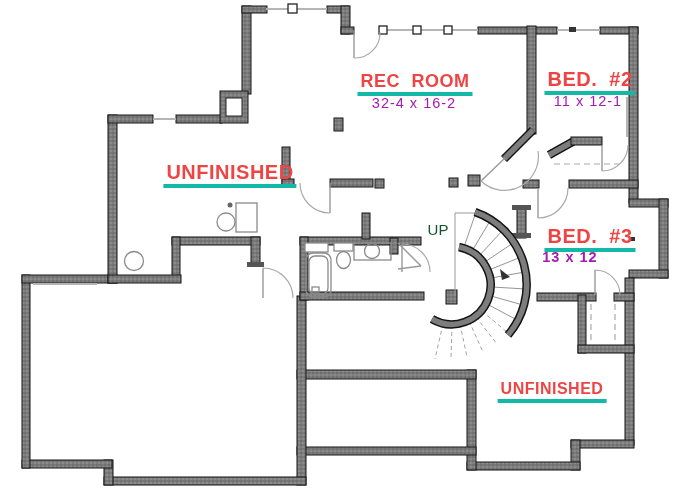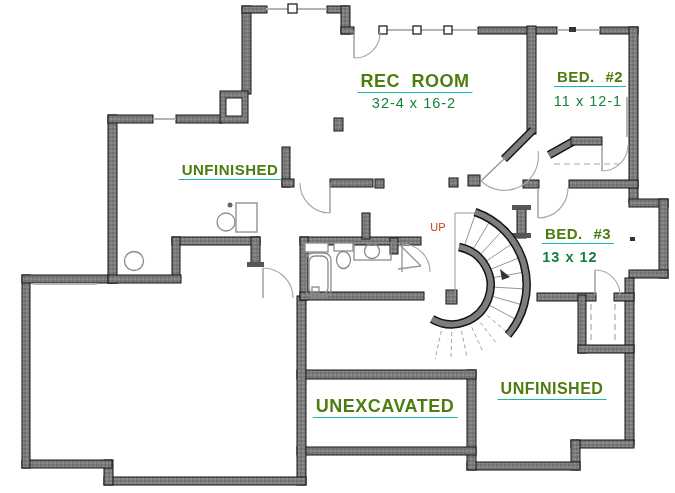--- a/index.html
+++ b/index.html
@@ -13,27 +13,27 @@
   .door{stroke:#aaa;stroke-width:1.2;fill:none;}
   .leaf{stroke:#999;stroke-width:1.4;fill:none;}
   .fix{stroke:#8a8a8a;stroke-width:1.3;fill:#fff;}
   .fixl{stroke:#8a8a8a;stroke-width:1.3;fill:none;}
   .winsq{fill:#fff;stroke:#222;stroke-width:1.3;}
   .post{fill:url(#stip);stroke:#141414;stroke-width:1;}
   .dash{stroke:#aaa;stroke-width:1.2;fill:none;stroke-dasharray:6 4;}
   .tread{stroke:#888;stroke-width:0.9;}
   .treadd{stroke:#9a9a9a;stroke-width:0.9;stroke-dasharray:4 3;}
   .winline{stroke:#b5b5b5;stroke-width:2;}
-  .lbl{position:absolute;transform:translateX(-50%);white-space:nowrap;color:#4d7c0f;
+  .lbl{position:absolute;transform:translateX(-50%);white-space:nowrap;color:#ef4444;
        font-weight:bold;letter-spacing:0.5px;word-spacing:6px;line-height:1;
-       border-bottom:1px solid #14b8a6;padding:0 3px 2px 3px;}
-  .dim{position:absolute;transform:translateX(-50%);white-space:nowrap;color:#15803d;
+       border-bottom:4px solid #14b8a6;padding:0 3px 2px 3px;}
+  .dim{position:absolute;transform:translateX(-50%);white-space:nowrap;color:#a21caf;
        font-weight:normal;letter-spacing:1px;line-height:1;}
-  .up{position:absolute;transform:translateX(-50%);color:#c2410c;font-size:11px;line-height:1;}
-  .f18{font-size:18px;} .f17{font-size:15px;} .f16{font-size:16px;}
+  .up{position:absolute;transform:translateX(-50%);color:#14532d;font-size:15px;line-height:1;}
+  .f18{font-size:18px;} .f17{font-size:20px;} .f16{font-size:16px;}
   .d14{font-size:14.5px;}
 </style>
 </head>
 <body>
 
 <div id="plan">
 <svg width="675" height="493" viewBox="0 0 675 493">
   <defs>
     <pattern id="stip" width="4" height="4" patternUnits="userSpaceOnUse">
       <rect width="4" height="4" fill="#7d7d7d"></rect>
@@ -208,22 +208,21 @@
 </svg>
 
 <div class="lbl f18" style="left:415px;top:72px;">REC ROOM</div>
 <div class="dim d14" style="left:414px;top:96px;">32-4 x 16-2</div>
 
 <div class="lbl f17" style="left:590px;top:69px;">BED. #2</div>
 <div class="dim d14" style="left:588px;top:94px;">11 x 12-1</div>
 
 <div class="lbl f17" style="left:230px;top:162px;">UNFINISHED</div>
 
-<div class="lbl f17" style="left:578px;top:226px;">BED. #3</div>
+<div class="lbl f17" style="left:590px;top:226px;">BED. #3</div>
 <div class="dim d14" style="left:570px;top:250px;font-weight:bold;">13 x 12</div>
 
 
-<div class="lbl f18" style="left:385px;top:397px;">UNEXCAVATED</div>
 
 <div class="lbl f16" style="left:552px;top:381px;">UNFINISHED</div>
 
 <div class="up" style="left:438px;top:222px;">UP</div>
 </div>
 
 </body></html>

